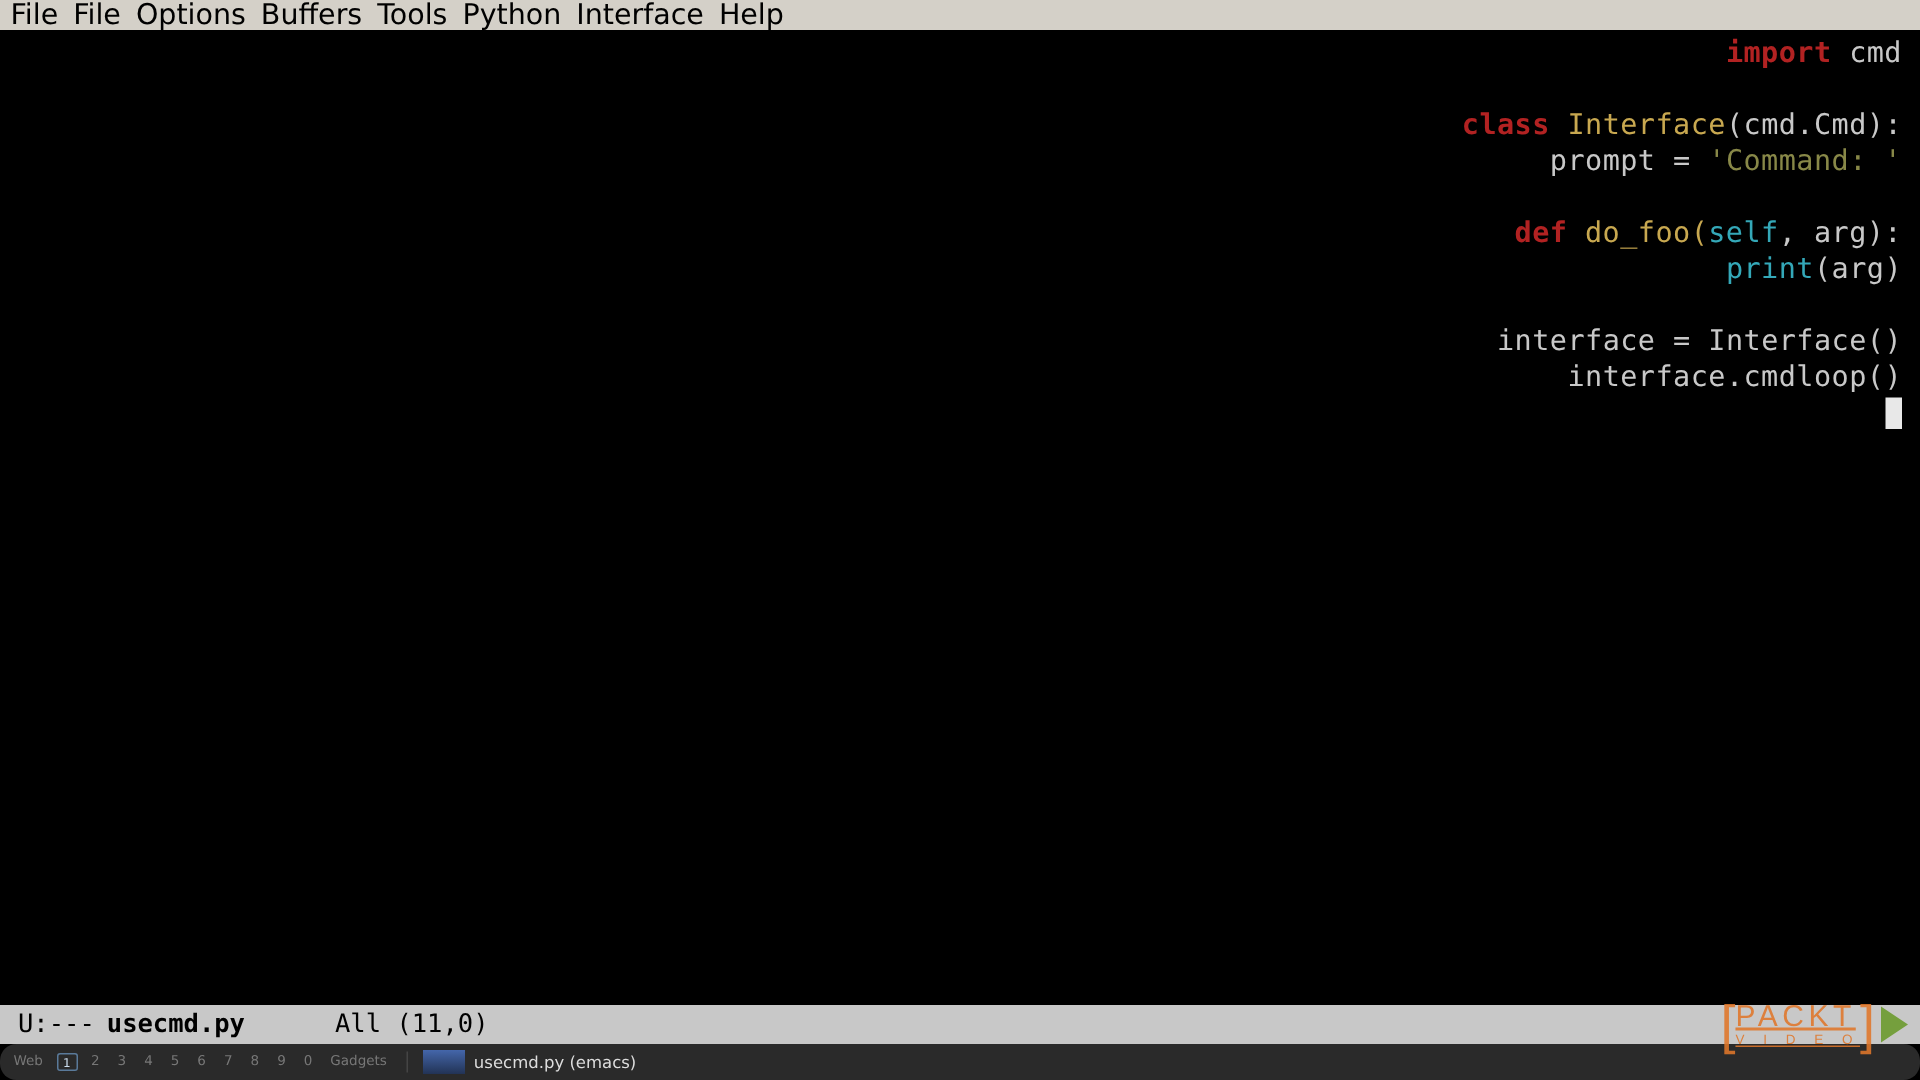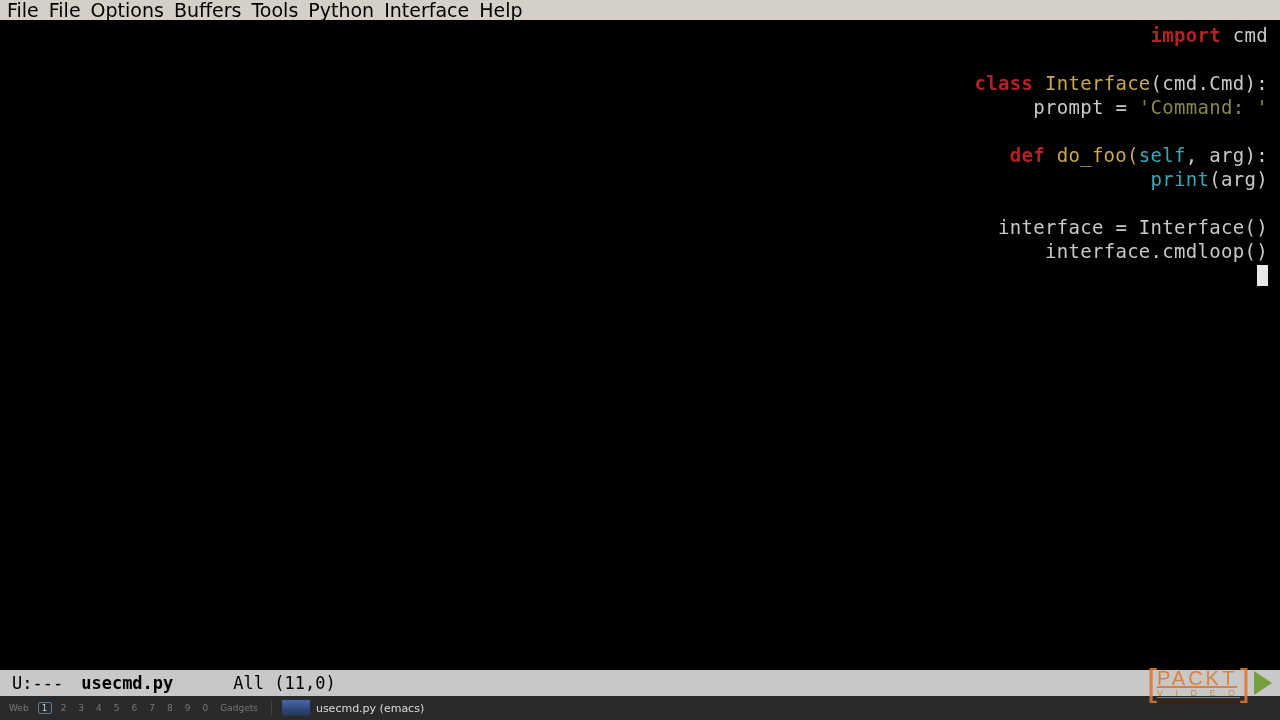--- a/index.html
+++ b/index.html
@@ -49,34 +49,35 @@
   .modeline {
     background: #c8c8c8;
     color: #000;
     font-family: "DejaVu Sans Mono", monospace;
     font-size: 17px;
     padding: 2px 12px;
     height: 26px;
     display: flex;
     align-items: center;
   }
-  .modeline .buf { font-weight: bold; margin-left: 18px; margin-right: 60px;}
+  .modeline .buf { font-weight: bold; margin-left: 8px; margin-right: 60px;}
   .modeline .pos { }
   
   .taskbar {
     background: #2a2a2a;
     height: 24px;
     display: flex;
     align-items: center;
     padding: 0 6px;
     gap: 6px;
     font-family: "DejaVu Sans", Arial, sans-serif;
     font-size: 10px;
     color: #bbb;
     position: relative;
+    border-radius: 11px;
   }
   .taskbar .tiny { color: #777; font-size: 9px; padding: 0 3px; }
   .taskbar .ws {
     border: 1px solid #5a7a9a;
     border-radius: 2px;
     width: 14px; height: 12px;
     display: inline-flex; align-items: center; justify-content: center;
     font-size: 8px; color: #cde;
   }
   .taskbar .sep { width: 1px; height: 14px; background: #444; margin: 0 4px; }

